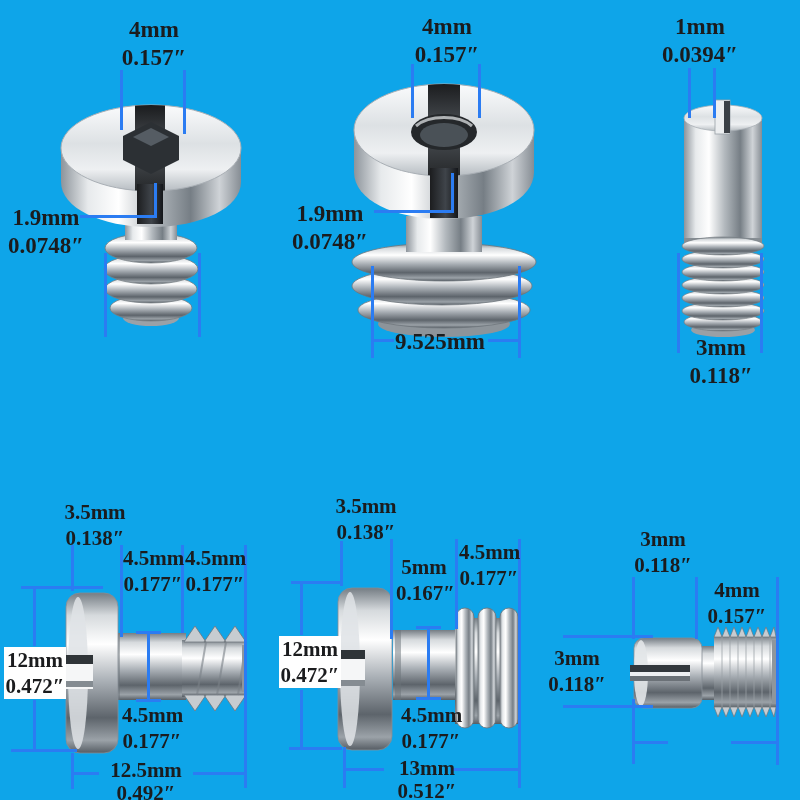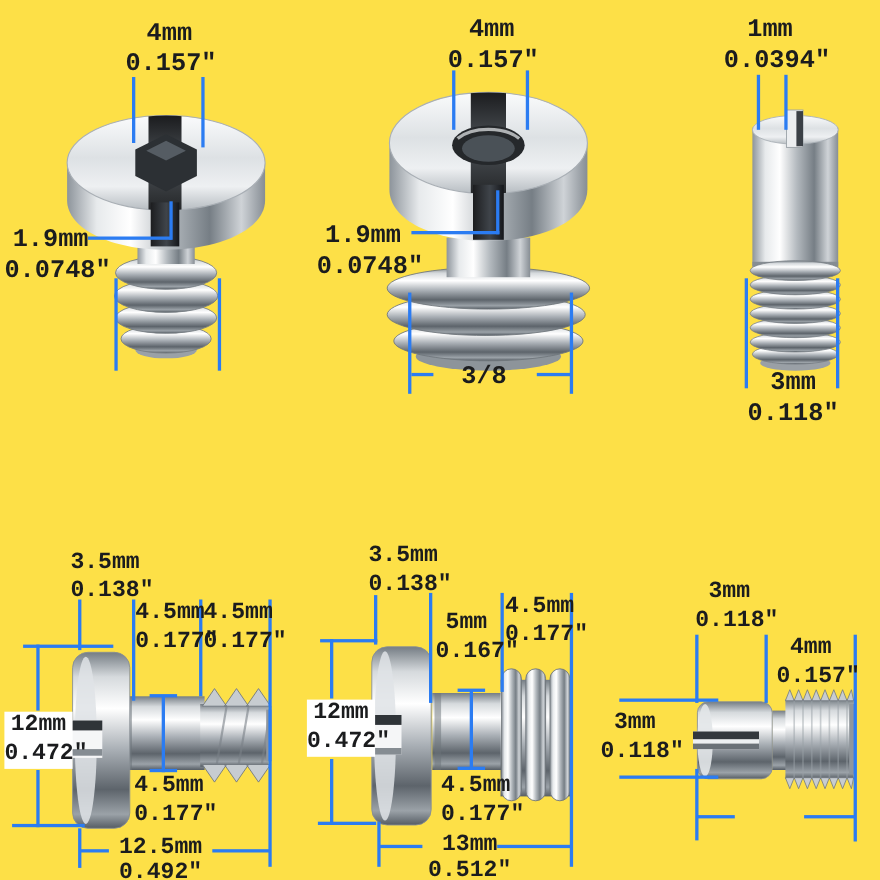--- a/index.html
+++ b/index.html
@@ -1,17 +1,17 @@
 <!DOCTYPE html>
 <html><head>
 <meta charset="utf-8">
 <style>
   html,body{margin:0;padding:0;background:#ffffff;}
-  .stage{position:relative;width:800px;height:800px;background:#fde047;overflow:hidden;
-         font-family:Liberation Mono, monospace;}
+  .stage{position:relative;width:800px;height:800px;background:#0ea5e9;overflow:hidden;
+         font-family:Liberation Serif, serif;}
   .lbl{position:absolute;text-align:center;color:#1b1c1e;font-weight:600;
        font-size:23px;line-height:28px;white-space:nowrap;}
   .lbl.sm{font-size:21px;line-height:26px;}
   .lbl.tight{line-height:23px;}
   .dl{position:absolute;background:#2b7cf2;}
   .v{width:3px;}
   .h{height:3px;}
   svg.screw{position:absolute;}
 </style>
 </head>
@@ -228,21 +228,21 @@
 
   <div class="lbl" style="left:407px;top:13px;width:80px">
     <div>4mm</div>
     <div>0.157″</div>
   </div>
   <div class="lbl" style="left:288px;top:200px;width:84px">
     <div>1.9mm</div>
     <div>0.0748″</div>
   </div>
   <div class="lbl" style="left:392px;top:328px;width:96px">
-    <div>3/8</div>
+    <div>9.525mm</div>
   </div>
 
   <div class="lbl" style="left:658px;top:13px;width:84px">
     <div>1mm</div>
     <div>0.0394″</div>
   </div>
   <div class="lbl" style="left:679px;top:334px;width:84px">
     <div>3mm</div>
     <div>0.118″</div>
   </div>

